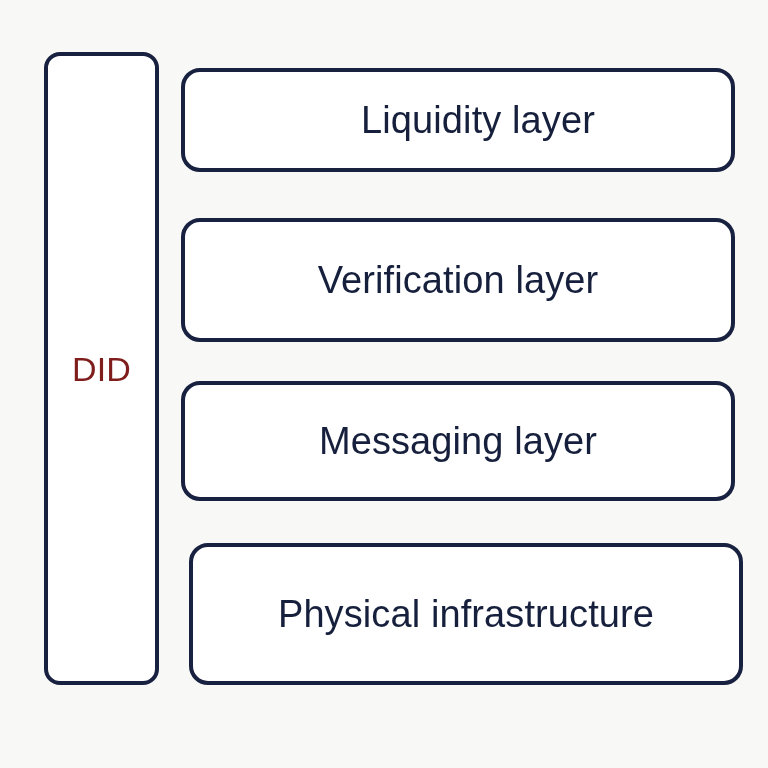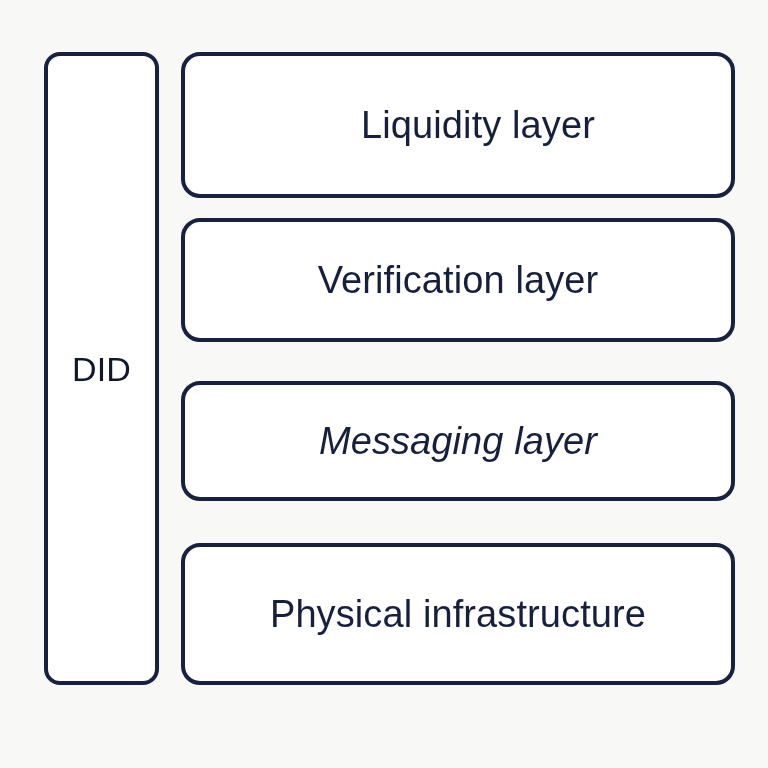--- a/index.html
+++ b/index.html
@@ -36,43 +36,43 @@
   .did-box {
     left: 44px;
     top: 52px;
     width: 115px;
     height: 633px;
     border-radius: 16px;
   }
   .did-label {
     font-size: 34px;
     line-height: 1;
-    color: #0f172a;
+    color: #7f1d1d;
     letter-spacing: 0.2px;
     white-space: nowrap;
   }
 
   
   .layer-box {
     left: 181px;
     width: 554px;
     border-radius: 19px;
   }
   .layer-label {
     font-size: 38px;
     line-height: 1;
     color: #16203c;
     letter-spacing: 0.1px;
     white-space: nowrap;
   }
 
-  .layer-0 { top: 52px;  height: 146px; padding-left: 40px; }
+  .layer-0 { top: 68px;  height: 104px; padding-left: 40px; }
   .layer-1 { top: 218px; height: 124px; }
-  .layer-2 { top: 381px; height: 120px; font-style: italic; }
-  .layer-3 { top: 543px; height: 142px; }
+  .layer-2 { top: 381px; height: 120px; }
+  .layer-3 { top: 543px; height: 142px; margin-left: 8px; }
 </style>
 </head>
 <body>
 
 <div id="diagram">
 
   <div class="node did-box">
     <span class="did-label">DID</span>
   </div>
 

